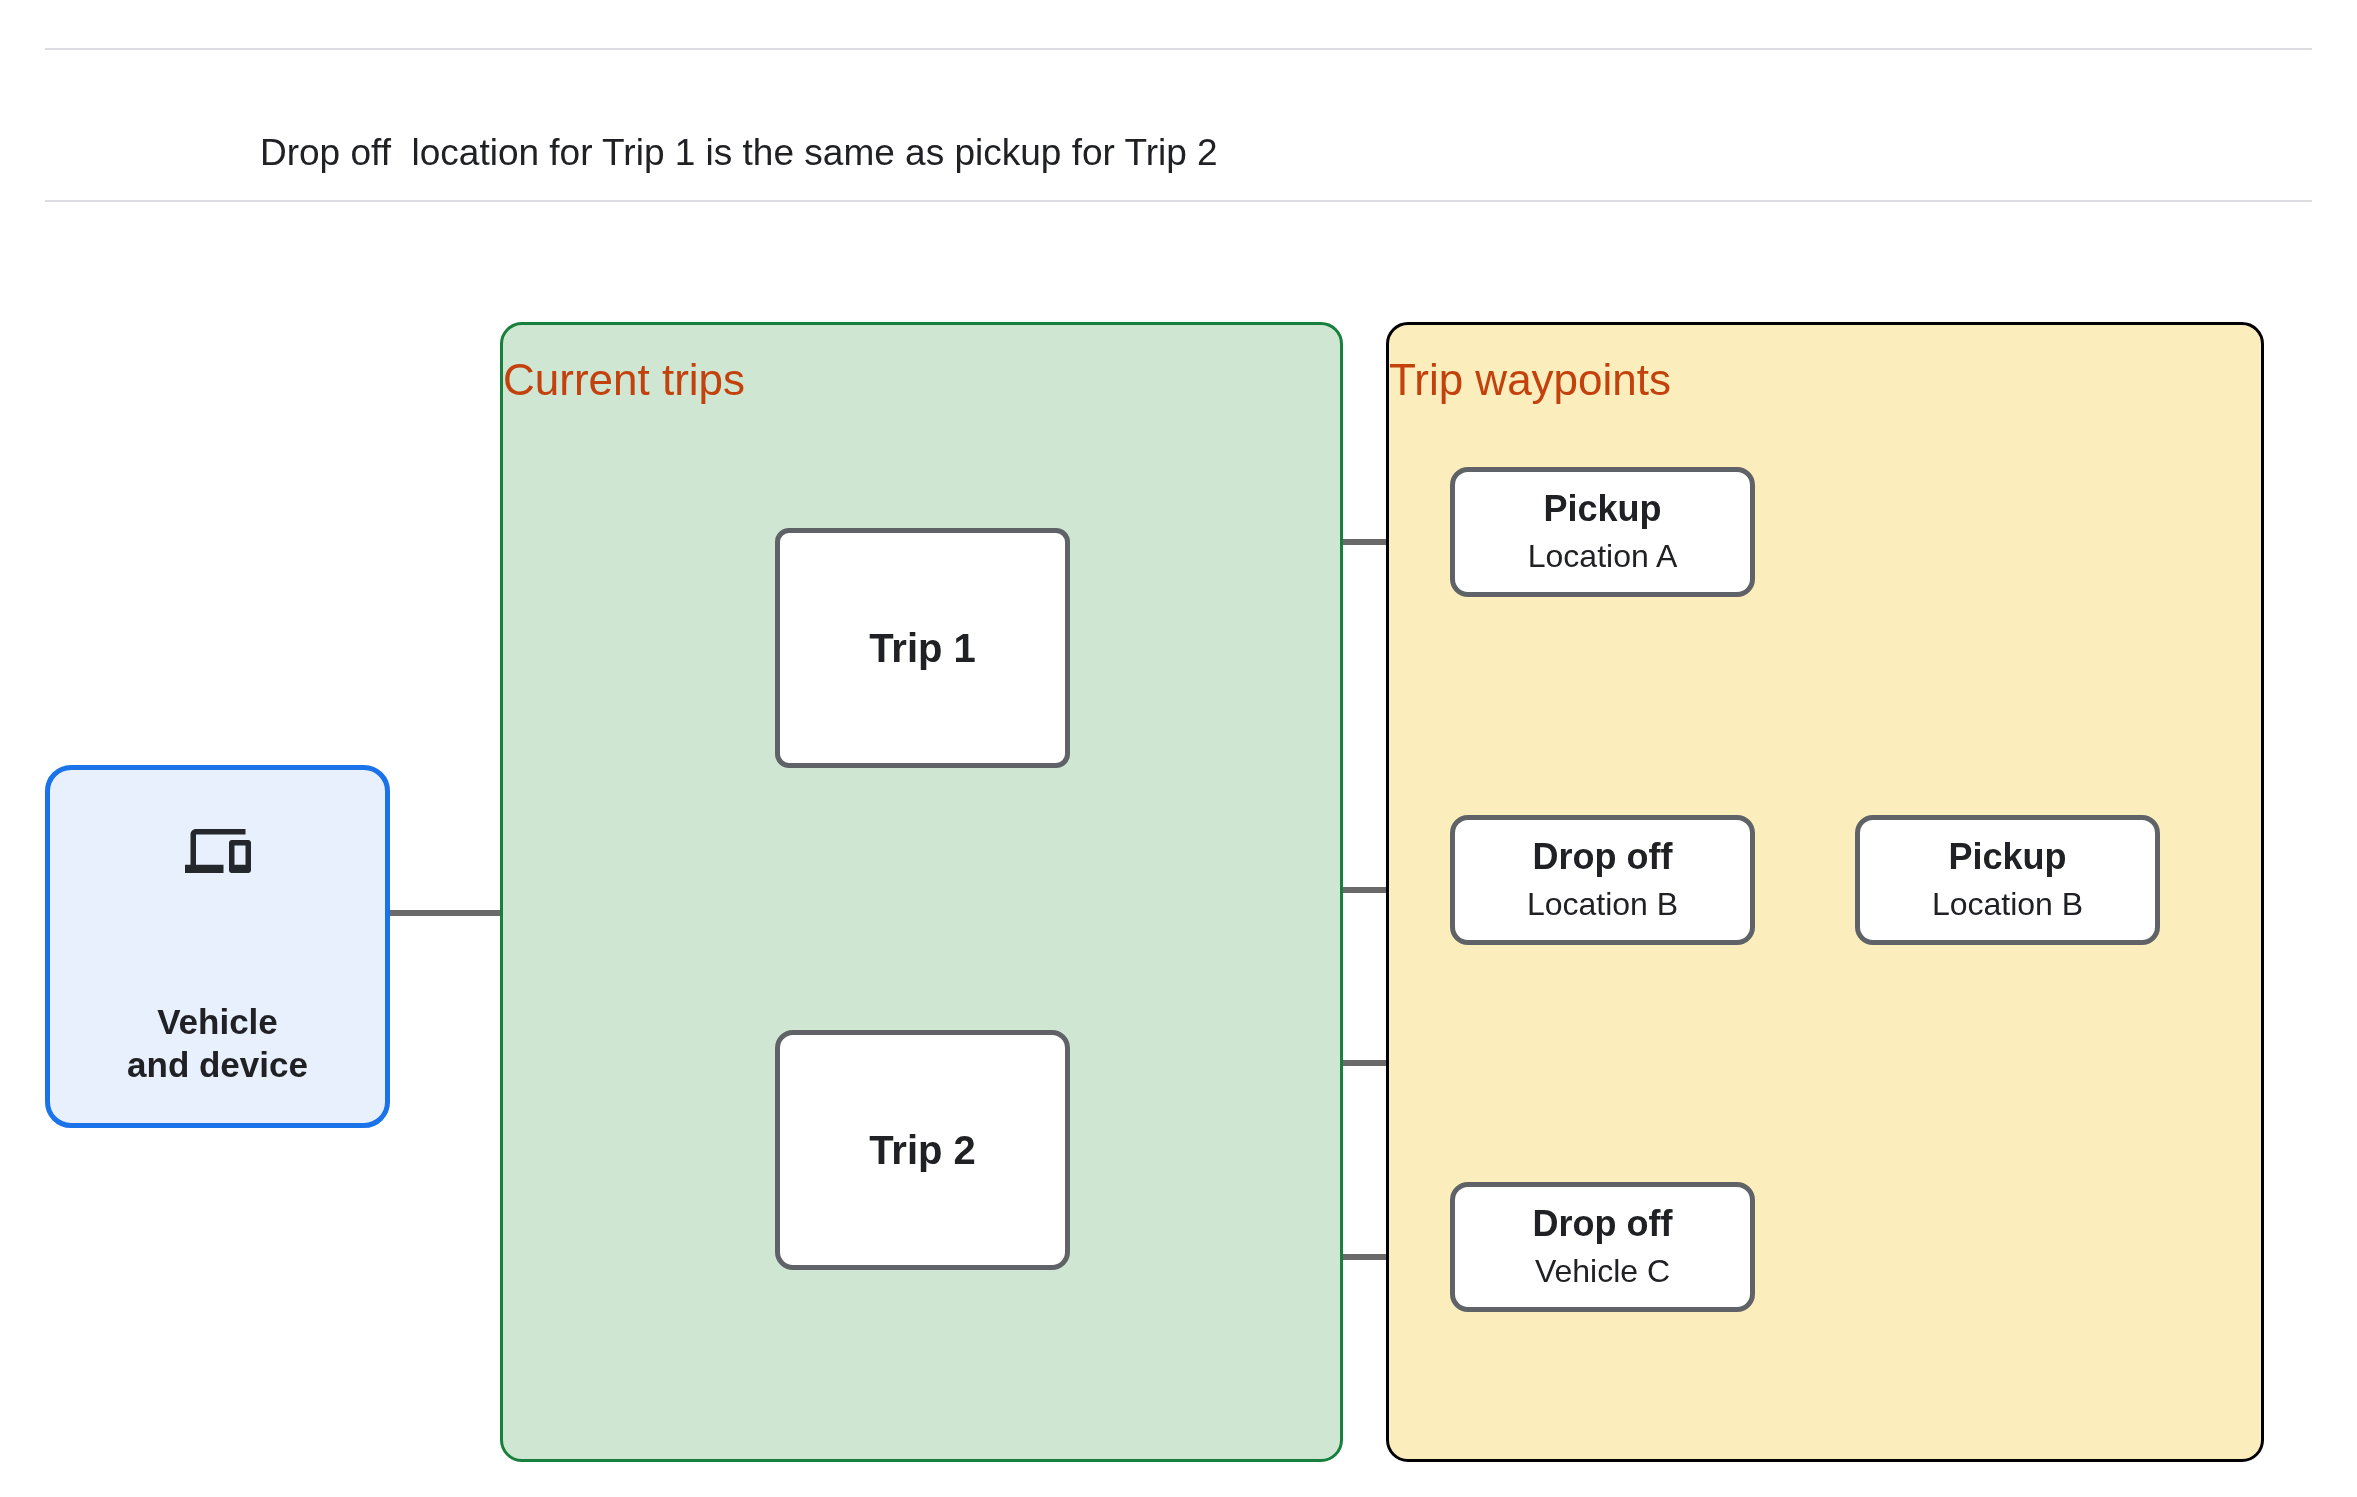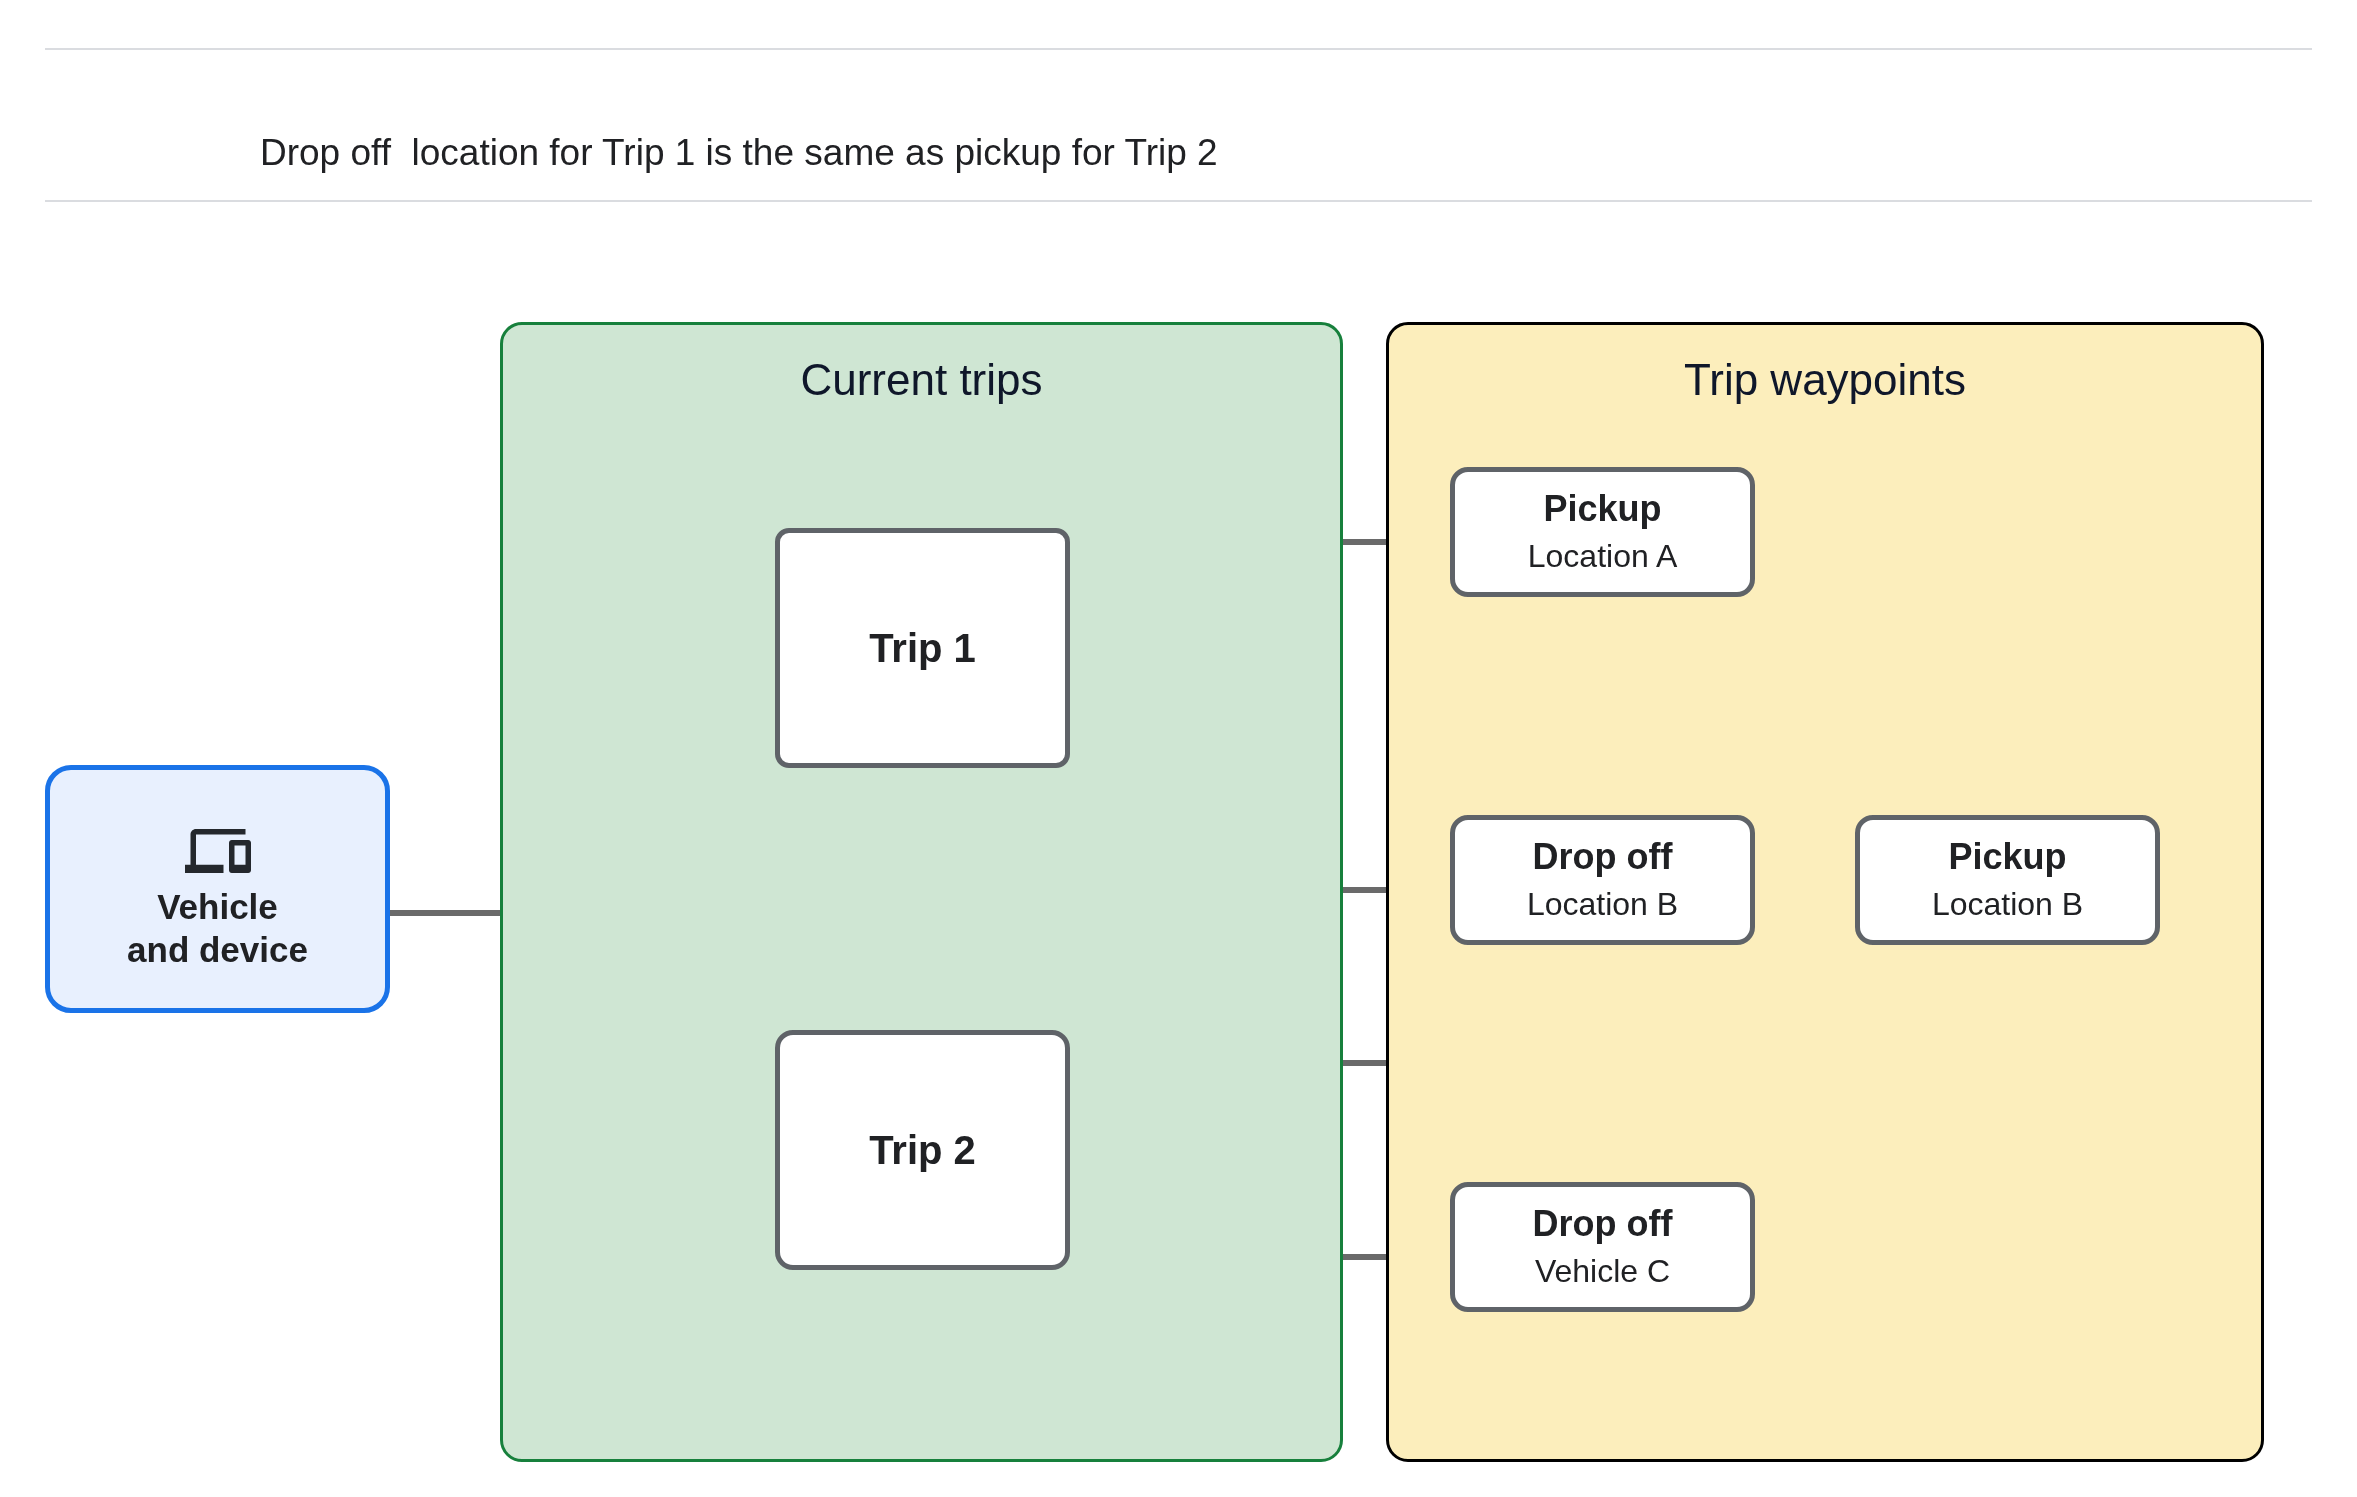--- a/index.html
+++ b/index.html
@@ -29,24 +29,24 @@
   .container-green{
     left:500px;width:843px;
     background:#cfe6d3;border:3px solid #17803c;
   }
   .container-yellow{
     left:1386px;width:878px;
     background:#fceebc;border:3px solid #000000;
   }
   .container-title{
     position:absolute;top:30px;left:0;width:100%;
-    text-align:center;font-size:44px;font-weight:400;color:#0f172a;
+    font-size:44px;font-weight:400;color:#c2410c;
   }
   .vehicle-box{
-    position:absolute;left:45px;top:765px;width:345px;height:248px;
+    position:absolute;left:45px;top:765px;width:345px;height:363px;
     background:#e8f0fe;border:5px solid #1a73e8;border-radius:26px;
     box-sizing:border-box;
     display:flex;flex-direction:column;align-items:center;justify-content:space-between;
     padding:48px 10px 36px 10px;
   }
   .vehicle-label{
     text-align:center;font-size:35px;font-weight:700;line-height:1.25;white-space:pre-line;
   }
   .node{
     position:absolute;background:#ffffff;border:5px solid #5f6368;

